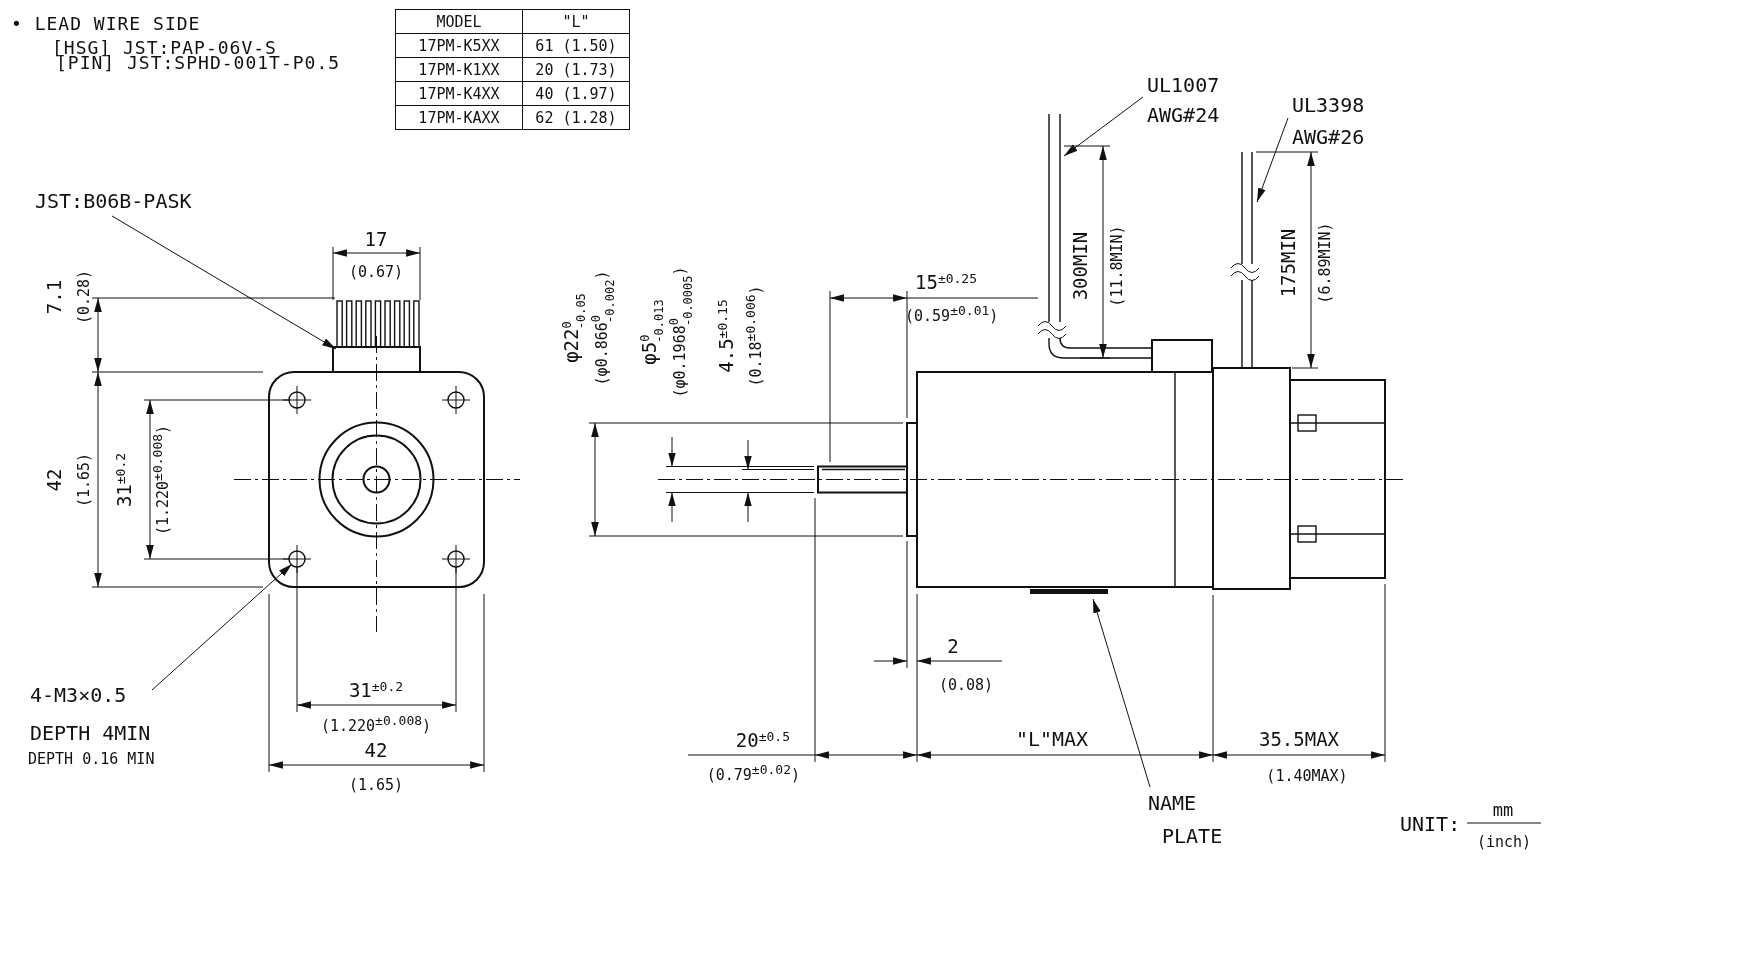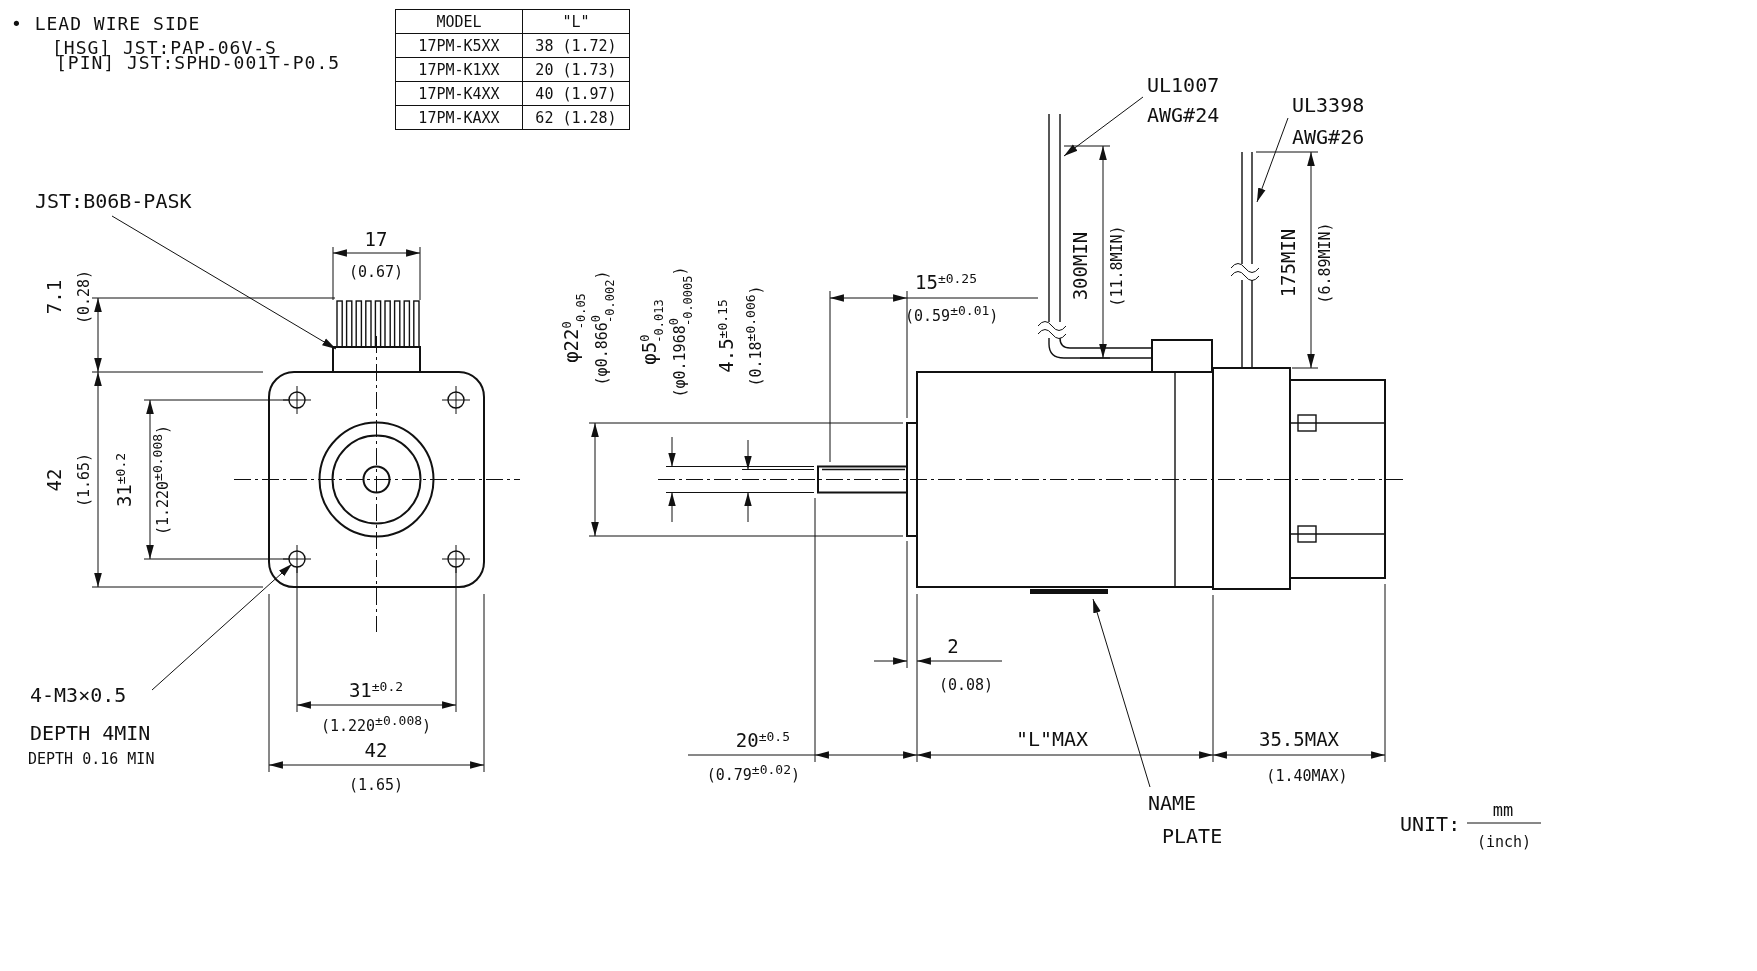--- a/index.html
+++ b/index.html
@@ -41,21 +41,21 @@
   <div class="note n3">[PIN] JST:SPHD-001T-P0.5</div>
 
   <table class="spec">
     <tbody>
         <tr>
       <th>MODEL</th>
       <th>"L"</th>
     </tr>
     <tr>
       <td class="model">17PM-K5XX</td>
-      <td class="lval">38 (1.72)</td>
+      <td class="lval">61 (1.50)</td>
     </tr>
     <tr>
       <td class="model">17PM-K1XX</td>
       <td class="lval">20 (1.73)</td>
     </tr>
     <tr>
       <td class="model">17PM-K4XX</td>
       <td class="lval">40 (1.97)</td>
     </tr>
     <tr>

